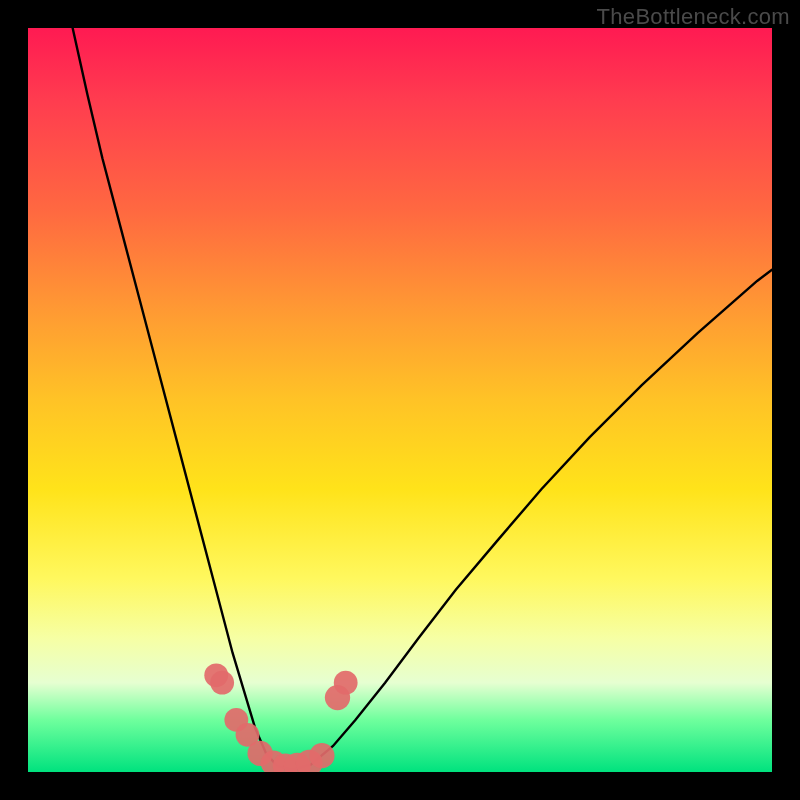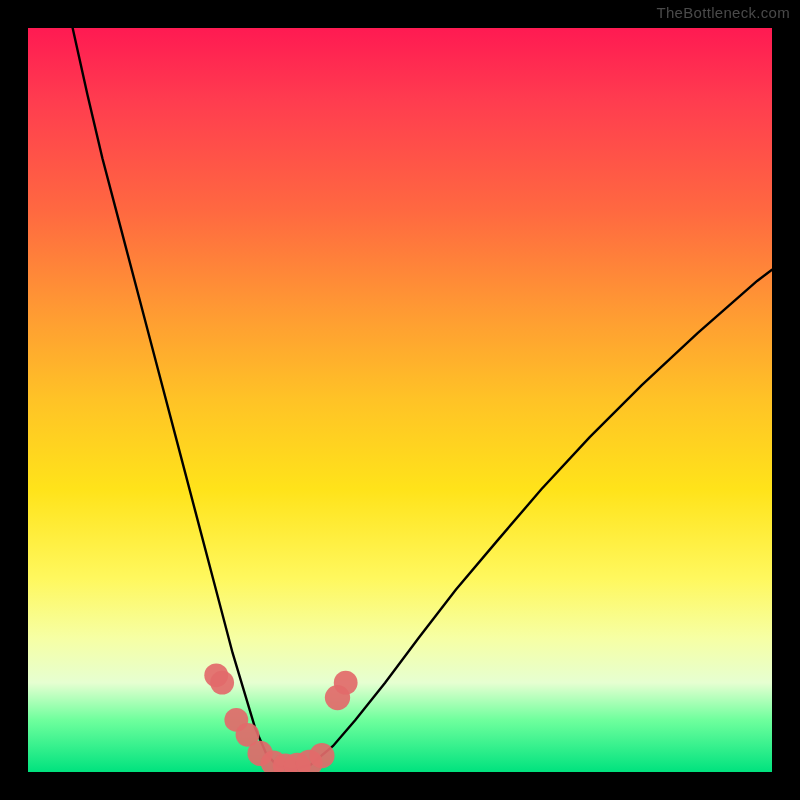--- a/index.html
+++ b/index.html
@@ -38,21 +38,21 @@
       #e6ffd1 88%,
       #6fff9d 93%,
       #00e27e 100%
     );
   }
   .watermark {
     position: absolute;
     top: 4px;
     right: 10px;
     color: #4a4a4a;
-    font-size: 15px;
+    font-size: 22px;
     letter-spacing: 0.3px;
     font-weight: 500;
     user-select: none;
   }
   svg.curve {
     position: absolute;
     left: 0;
     top: 0;
     width: 744px;
     height: 744px;

